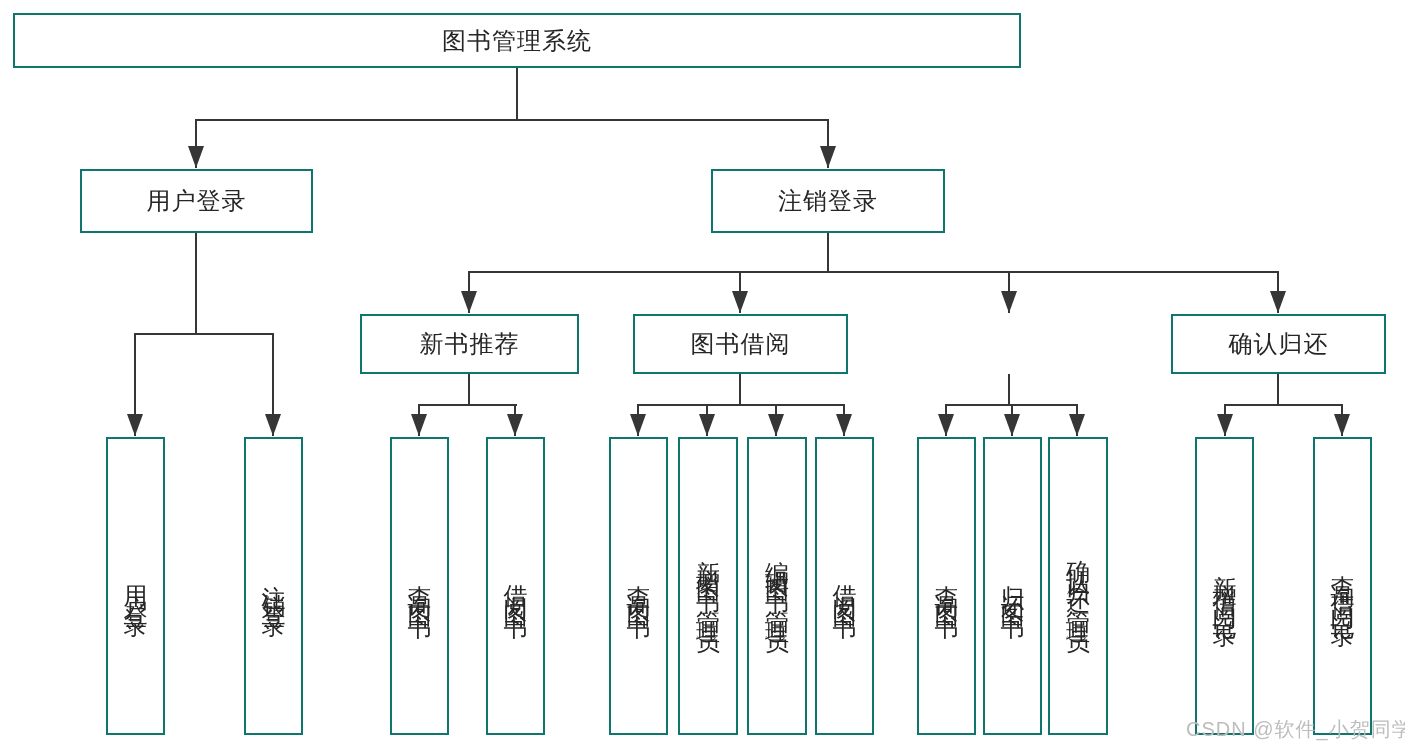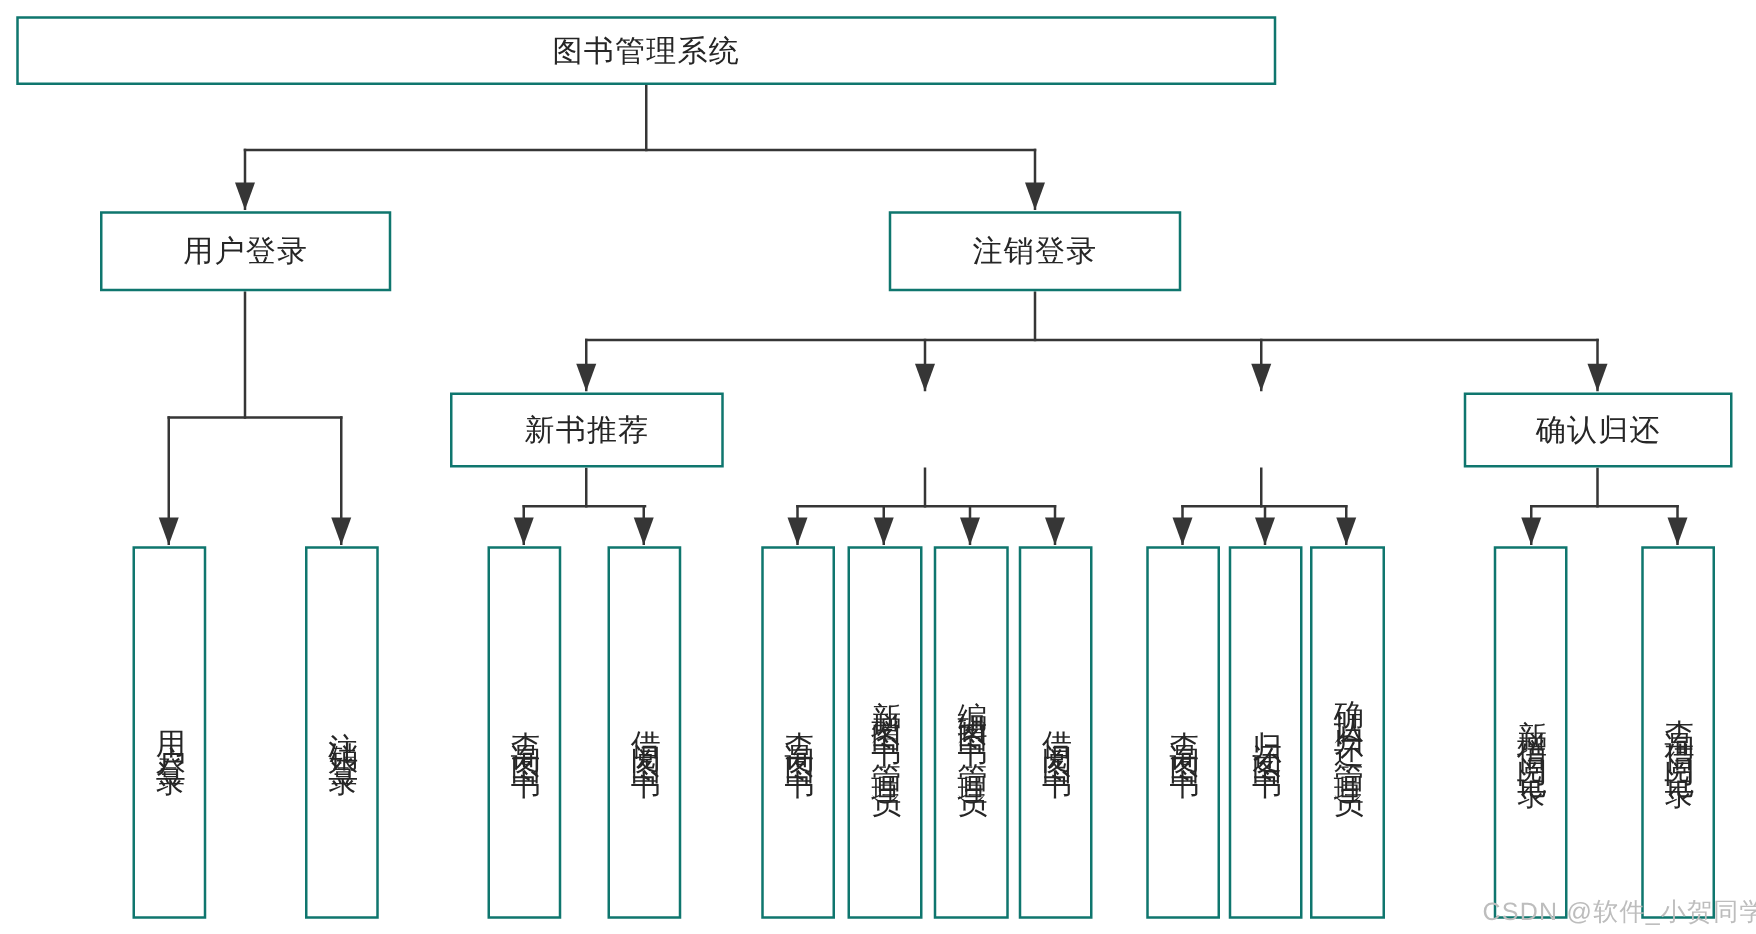--- a/index.html
+++ b/index.html
@@ -114,20 +114,21 @@
   <div class="ah" style="left:1217px;top:414px;"></div>
   <div class="vl" style="left:1341px;top:404px;height:32px;"></div>
   <div class="ah" style="left:1334px;top:414px;"></div>
 
   <div class="box" style="left:13px;top:13px;width:1008px;height:55px;">图书管理系统</div>
 
   <div class="box" style="left:80px;top:169px;width:233px;height:64px;">用户登录</div>
   <div class="box" style="left:711px;top:169px;width:234px;height:64px;">注销登录</div>
 
   <div class="box" style="left:360px;top:314px;width:219px;height:60px;">新书推荐</div>
+  <div class="box" style="left:633px;top:314px;width:215px;height:60px;">图书借阅</div>
   <div class="box" style="left:1171px;top:314px;width:215px;height:60px;">确认归还</div>
 
   <div class="box vbox" style="left:106px;top:437px;width:59px;height:298px;">用户登录</div>
   <div class="box vbox" style="left:244px;top:437px;width:59px;height:298px;">注销登录</div>
 
   <div class="box vbox" style="left:390px;top:437px;width:59px;height:298px;">查询图书</div>
   <div class="box vbox" style="left:486px;top:437px;width:59px;height:298px;">借阅图书</div>
 
   <div class="box vbox" style="left:609px;top:437px;width:59px;height:298px;">查询图书</div>
   <div class="box vbox" style="left:678px;top:437px;width:60px;height:298px;">新增图书（管理员）</div>

